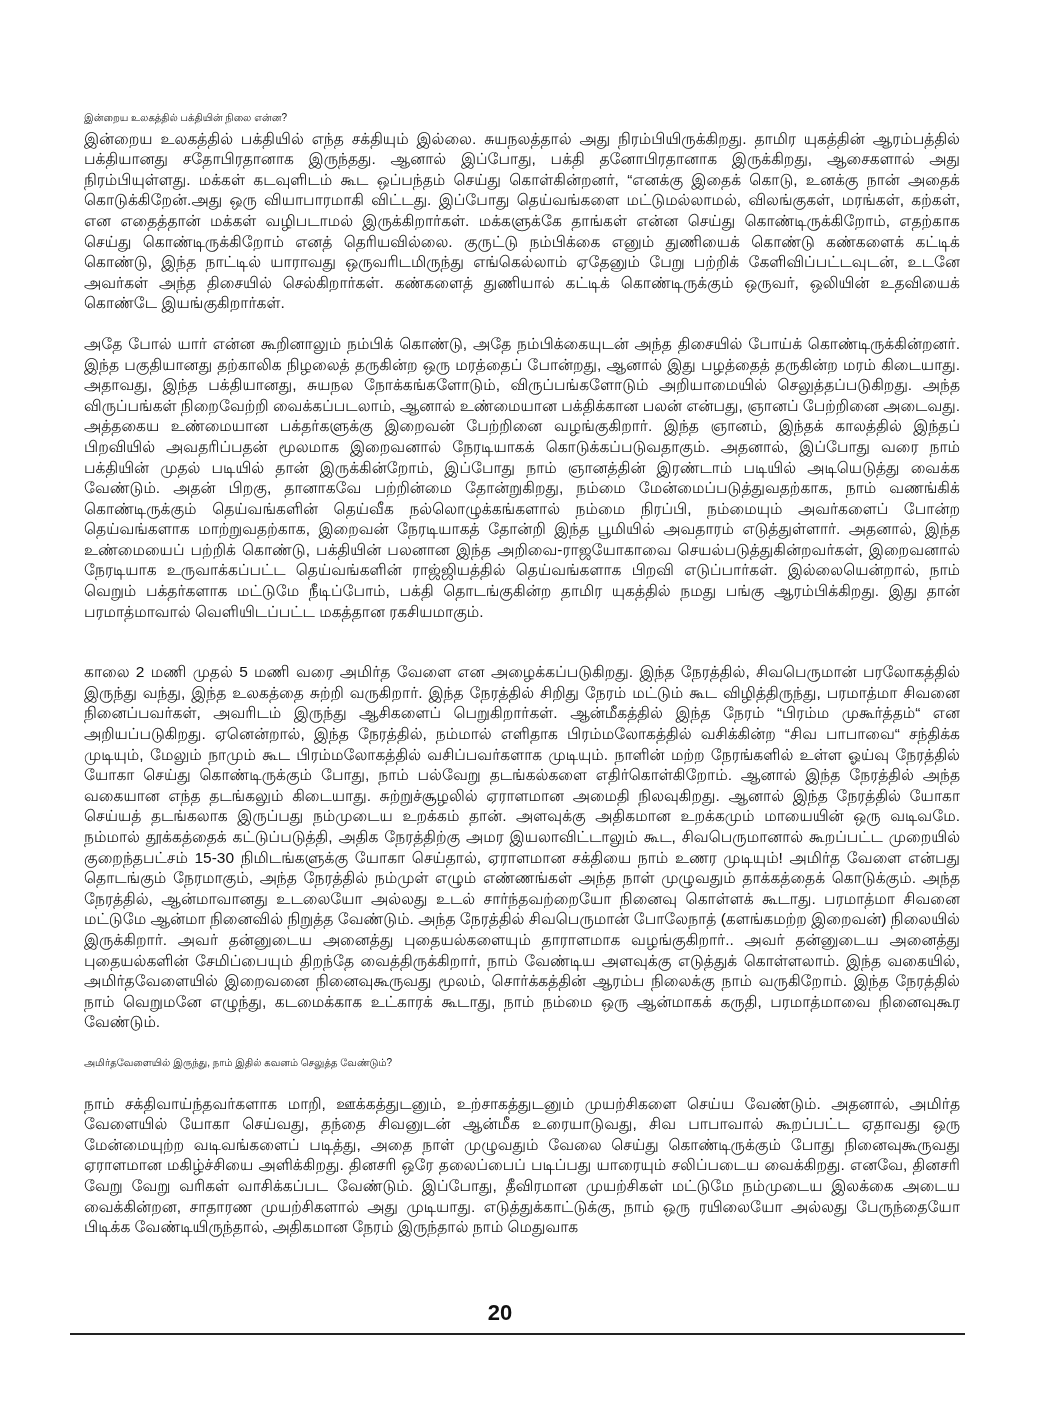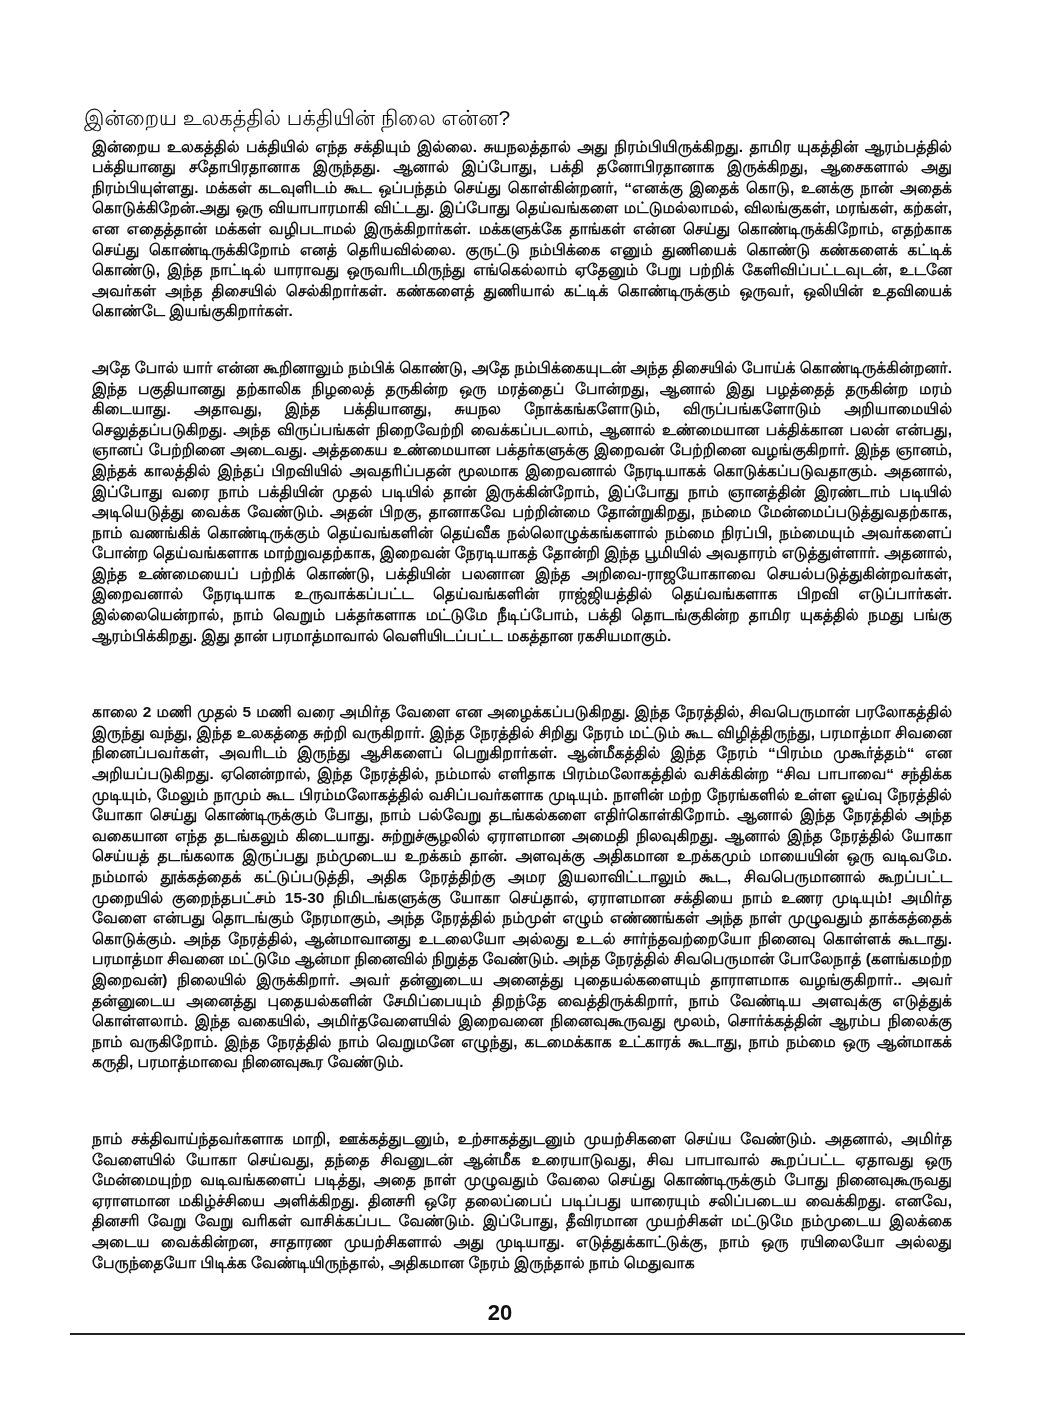--- a/index.html
+++ b/index.html
@@ -15,30 +15,29 @@
       color: #111111;
       font-family: "Liberation Sans", "DejaVu Sans", sans-serif;
     }
     .page {
       position: absolute;
       left: 84px;
       top: 108px;
       width: 876px;
     }
     .heading {
-      font-size: 21px;
+      font-size: 10px;
       line-height: 20.6px;
       margin: 0;
     }
     .para {
       font-size: 15.5px;
       line-height: 20.6px;
       text-align: justify;
-      margin: 8px;
-      font-weight: bold;
+      margin: 0;
     }
     .gap { height: 20px; }
     .footer-num {
       position: absolute;
       left: 0;
       width: 1000px;
       top: 1300px;
       text-align: center;
       font-size: 22px;
       font-weight: bold;
@@ -68,20 +67,21 @@
   <div class="gap"></div>
 
   <section>
     <div class="gap"></div>
     <p class="para">காலை 2 மணி முதல் 5 மணி வரை அமிர்த வேளை என அழைக்கப்படுகிறது. இந்த நேரத்தில், சிவபெருமான் பரலோகத்தில் இருந்து வந்து, இந்த உலகத்தை சுற்றி வருகிறார். இந்த நேரத்தில் சிறிது நேரம் மட்டும் கூட விழித்திருந்து, பரமாத்மா சிவனை நினைப்பவர்கள், அவரிடம் இருந்து ஆசிகளைப் பெறுகிறார்கள். ஆன்மீகத்தில் இந்த நேரம் “பிரம்ம முகூர்த்தம்“ என அறியப்படுகிறது. ஏனென்றால், இந்த நேரத்தில், நம்மால் எளிதாக பிரம்மலோகத்தில் வசிக்கின்ற “சிவ பாபாவை“ சந்திக்க முடியும், மேலும் நாமும் கூட பிரம்மலோகத்தில் வசிப்பவர்களாக முடியும். நாளின் மற்ற நேரங்களில் உள்ள ஓய்வு நேரத்தில் யோகா செய்து கொண்டிருக்கும் போது, நாம் பல்வேறு தடங்கல்களை எதிர்கொள்கிறோம். ஆனால் இந்த நேரத்தில் அந்த வகையான எந்த தடங்கலும் கிடையாது. சுற்றுச்சூழலில் ஏராளமான அமைதி நிலவுகிறது. ஆனால் இந்த நேரத்தில் யோகா செய்யத் தடங்கலாக இருப்பது நம்முடைய உறக்கம் தான். அளவுக்கு அதிகமான உறக்கமும் மாயையின் ஒரு வடிவமே. நம்மால் தூக்கத்தைக் கட்டுப்படுத்தி, அதிக நேரத்திற்கு அமர இயலாவிட்டாலும் கூட, சிவபெருமானால் கூறப்பட்ட முறையில் குறைந்தபட்சம் 15-30 நிமிடங்களுக்கு யோகா செய்தால், ஏராளமான சக்தியை நாம் உணர முடியும்! அமிர்த வேளை என்பது தொடங்கும் நேரமாகும், அந்த நேரத்தில் நம்முள் எழும் எண்ணங்கள் அந்த நாள் முழுவதும் தாக்கத்தைக் கொடுக்கும். அந்த நேரத்தில், ஆன்மாவானது உடலையோ அல்லது உடல் சார்ந்தவற்றையோ நினைவு கொள்ளக் கூடாது. பரமாத்மா சிவனை மட்டுமே ஆன்மா நினைவில் நிறுத்த வேண்டும். அந்த நேரத்தில் சிவபெருமான் போலேநாத் (களங்கமற்ற இறைவன்) நிலையில் இருக்கிறார். அவர் தன்னுடைய அனைத்து புதையல்களையும் தாராளமாக வழங்குகிறார்.. அவர் தன்னுடைய அனைத்து புதையல்களின் சேமிப்பையும் திறந்தே வைத்திருக்கிறார், நாம் வேண்டிய அளவுக்கு எடுத்துக் கொள்ளலாம். இந்த வகையில், அமிர்தவேளையில் இறைவனை நினைவுகூருவது மூலம், சொர்க்கத்தின் ஆரம்ப நிலைக்கு நாம் வருகிறோம். இந்த நேரத்தில் நாம் வெறுமனே எழுந்து, கடமைக்காக உட்காரக் கூடாது, நாம் நம்மை ஒரு ஆன்மாகக் கருதி, பரமாத்மாவை நினைவுகூர வேண்டும்.</p>
   </section>
 
   <div class="gap"></div>
 
   <section>
+    <p class="heading">அமிர்தவேளையில் இருந்து, நாம் இதில் கவனம் செலுத்த வேண்டும்?</p>
     <div class="gap"></div>
     <p class="para">நாம் சக்திவாய்ந்தவர்களாக மாறி, ஊக்கத்துடனும், உற்சாகத்துடனும் முயற்சிகளை செய்ய வேண்டும். அதனால், அமிர்த வேளையில் யோகா செய்வது, தந்தை சிவனுடன் ஆன்மீக உரையாடுவது, சிவ பாபாவால் கூறப்பட்ட ஏதாவது ஒரு மேன்மையுற்ற வடிவங்களைப் படித்து, அதை நாள் முழுவதும் வேலை செய்து கொண்டிருக்கும் போது நினைவுகூருவது ஏராளமான மகிழ்ச்சியை அளிக்கிறது. தினசரி ஒரே தலைப்பைப் படிப்பது யாரையும் சலிப்படைய வைக்கிறது. எனவே, தினசரி வேறு வேறு வரிகள் வாசிக்கப்பட வேண்டும். இப்போது, தீவிரமான முயற்சிகள் மட்டுமே நம்முடைய இலக்கை அடைய வைக்கின்றன, சாதாரண முயற்சிகளால் அது முடியாது. எடுத்துக்காட்டுக்கு, நாம் ஒரு ரயிலையோ அல்லது பேருந்தையோ பிடிக்க வேண்டியிருந்தால், அதிகமான நேரம் இருந்தால் நாம் மெதுவாக</p>
   </section>
 
 </div>
 
 <div class="footer-num">20</div>
 <div class="footer-rule"></div>
 
 </body></html>

